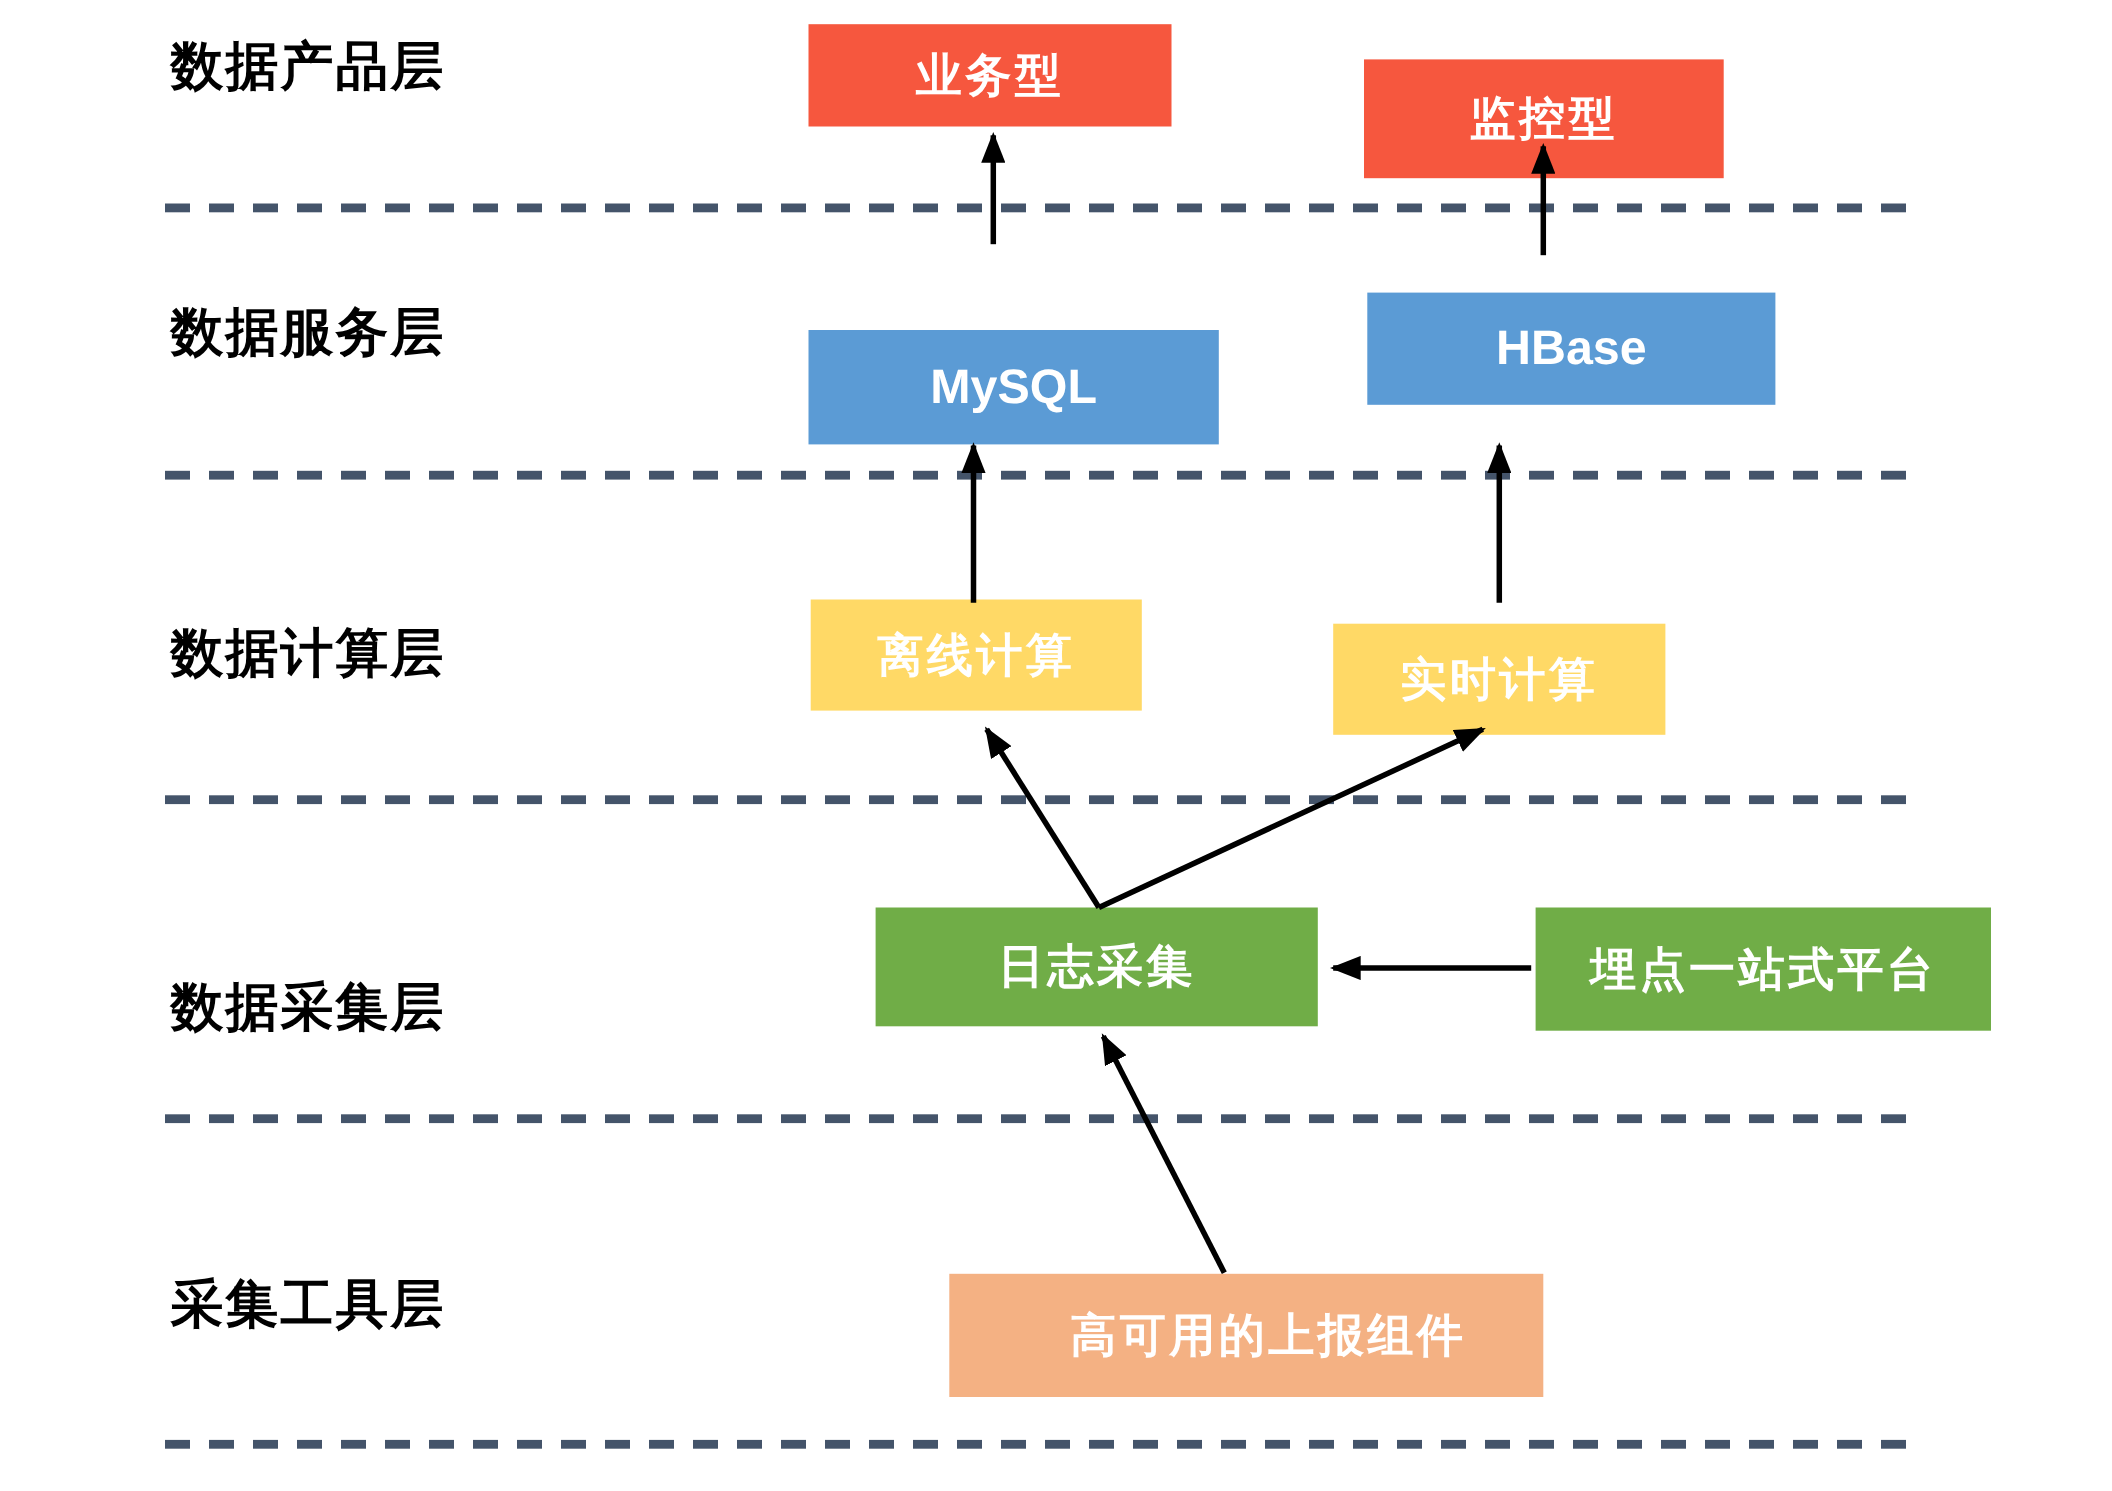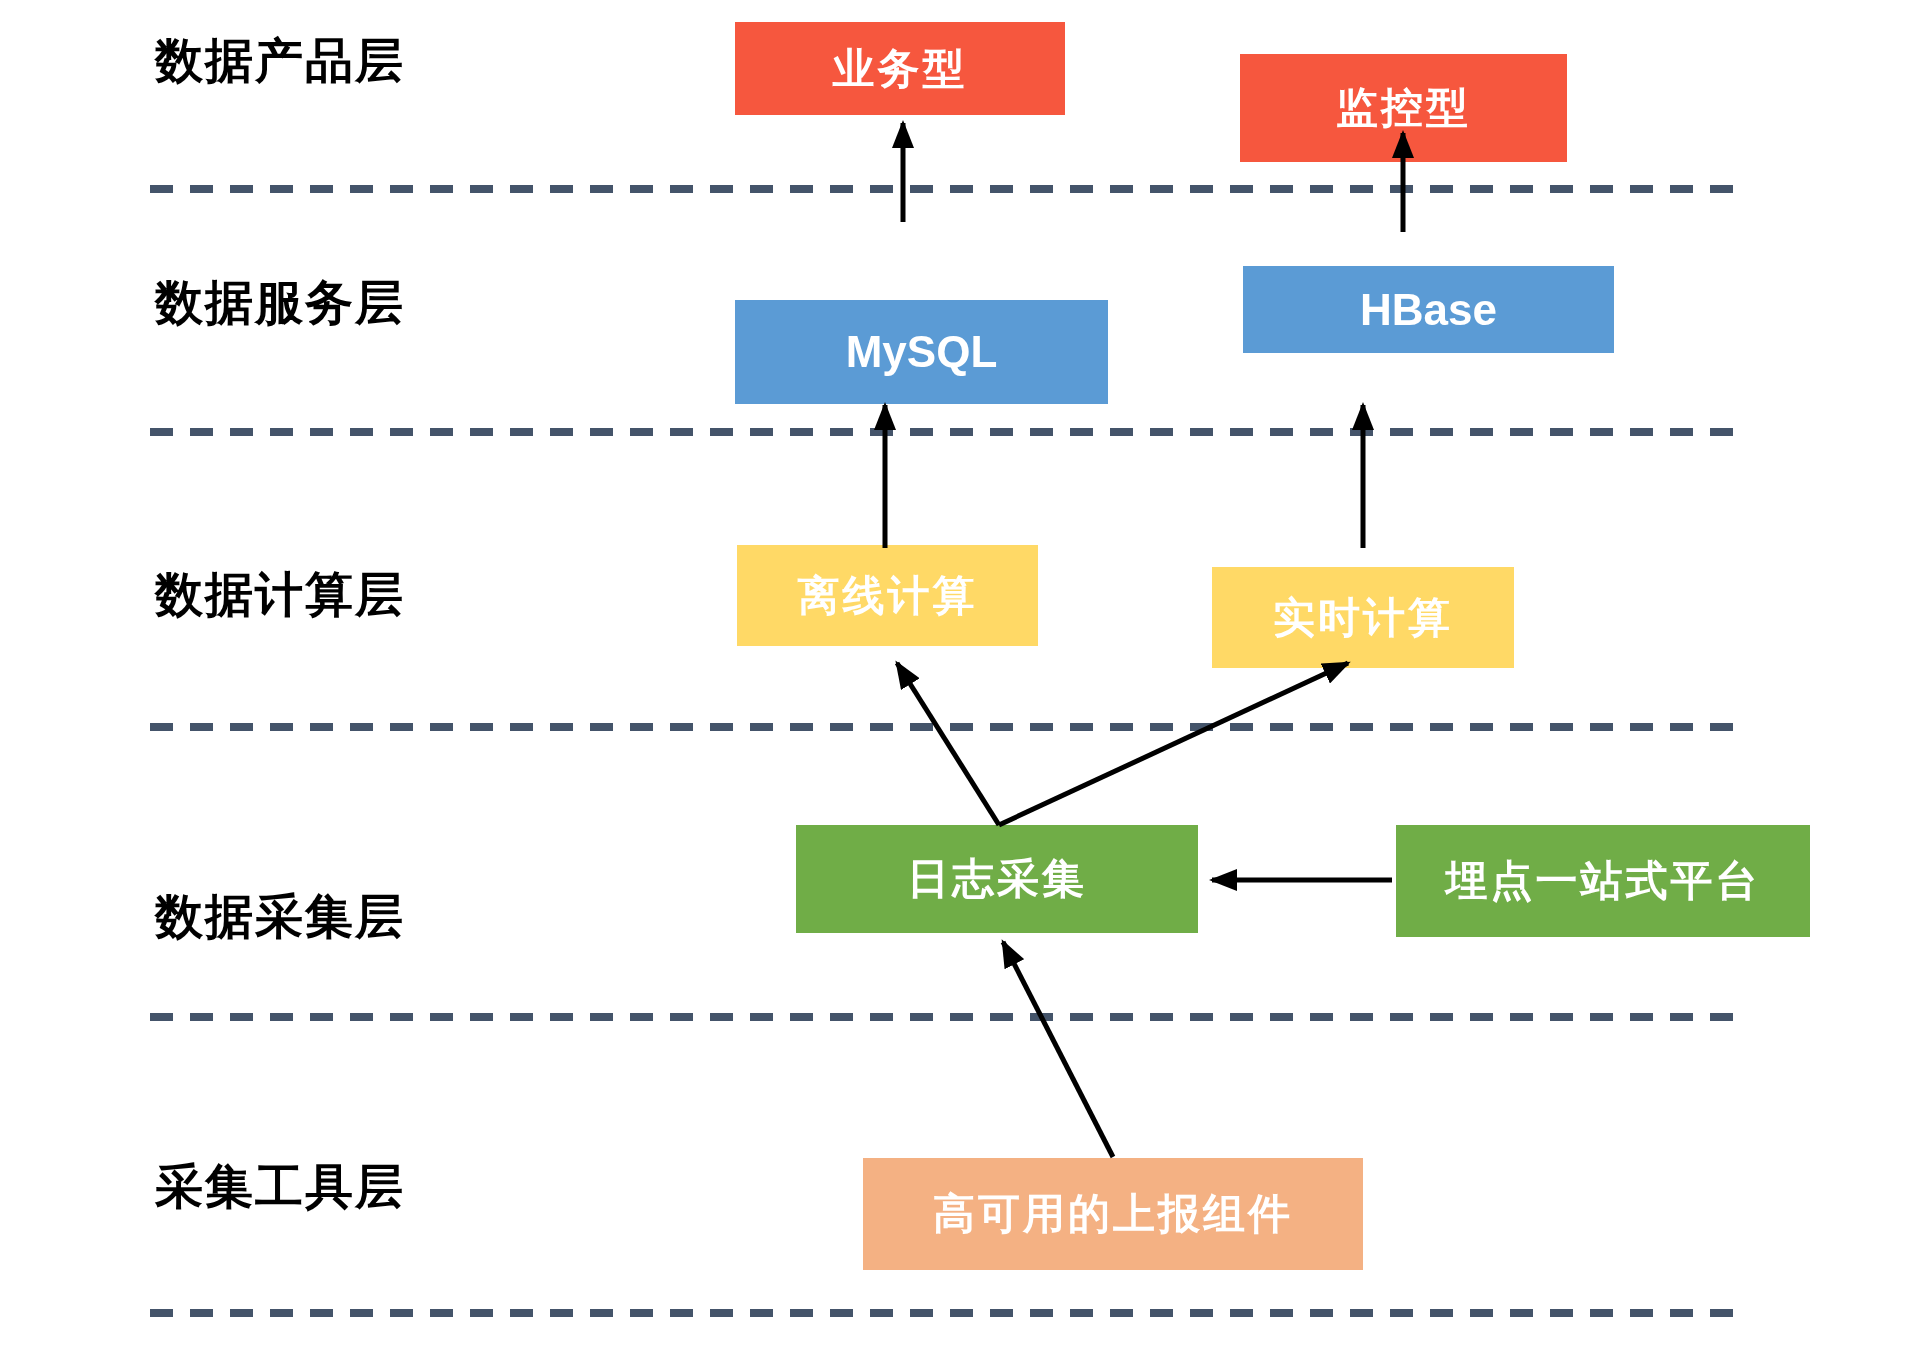--- a/index.html
+++ b/index.html
@@ -47,21 +47,21 @@
   }
   .node.latin{
     font-family:"Liberation Sans","DejaVu Sans",sans-serif;
     font-size:44px;
     letter-spacing:0;
   }
   .node.red{background:var(--color-red,#F6573E);}
   .node.blue{background:var(--color-blue,#5B9BD5);}
   .node.yellow{background:var(--color-yellow,#FFD966);}
   .node.green{background:var(--color-green,#70AD47);}
-  .node.orange{background:var(--color-orange,#F4B183);}
+  .node.orange{background:var(--color-orange,#F4B183);padding-left:40px;}
   #arrows{
     position:absolute;
     left:0;top:0;
     width:1920px;height:1355px;
     pointer-events:none;
   }
   #arrows line{
     stroke:var(--color-arrow,#000);
     stroke-width:5;
   }
@@ -80,21 +80,21 @@
   <div class="sep" style="top:185px;"></div>
   <div class="sep" style="top:428px;"></div>
   <div class="sep" style="top:723px;"></div>
   <div class="sep" style="top:1013px;"></div>
   <div class="sep" style="top:1309px;"></div>
 
   <div class="node red" style="left:735px;  top:22px;   width:330px; height:93px;">业务型</div>
   <div class="node red" style="left:1240px; top:22px;   width:327px; height:108px;margin-top:32px;">监控型</div>
 
   <div class="node blue latin" style="left:735px;  top:258px; width:373px; height:104px;margin-top:42px;">MySQL</div>
-  <div class="node blue latin" style="left:1243px; top:266px; width:371px; height:87px;">HBase</div>
+  <div class="node blue latin" style="left:1243px; top:266px; width:371px; height:102px;">HBase</div>
 
   <div class="node yellow" style="left:737px;  top:545px;  width:301px; height:101px;">离线计算</div>
   <div class="node yellow" style="left:1212px; top:567px;  width:302px; height:101px;">实时计算</div>
 
   <div class="node green" style="left:796px;  top:825px;  width:402px; height:108px;">日志采集</div>
   <div class="node green" style="left:1396px; top:825px;  width:414px; height:112px;">埋点一站式平台</div>
 
   <div class="node orange" style="left:863px;  top:1158px; width:500px; height:112px;">高可用的上报组件</div>
 
   <svg id="arrows" viewBox="0 0 1920 1355">

